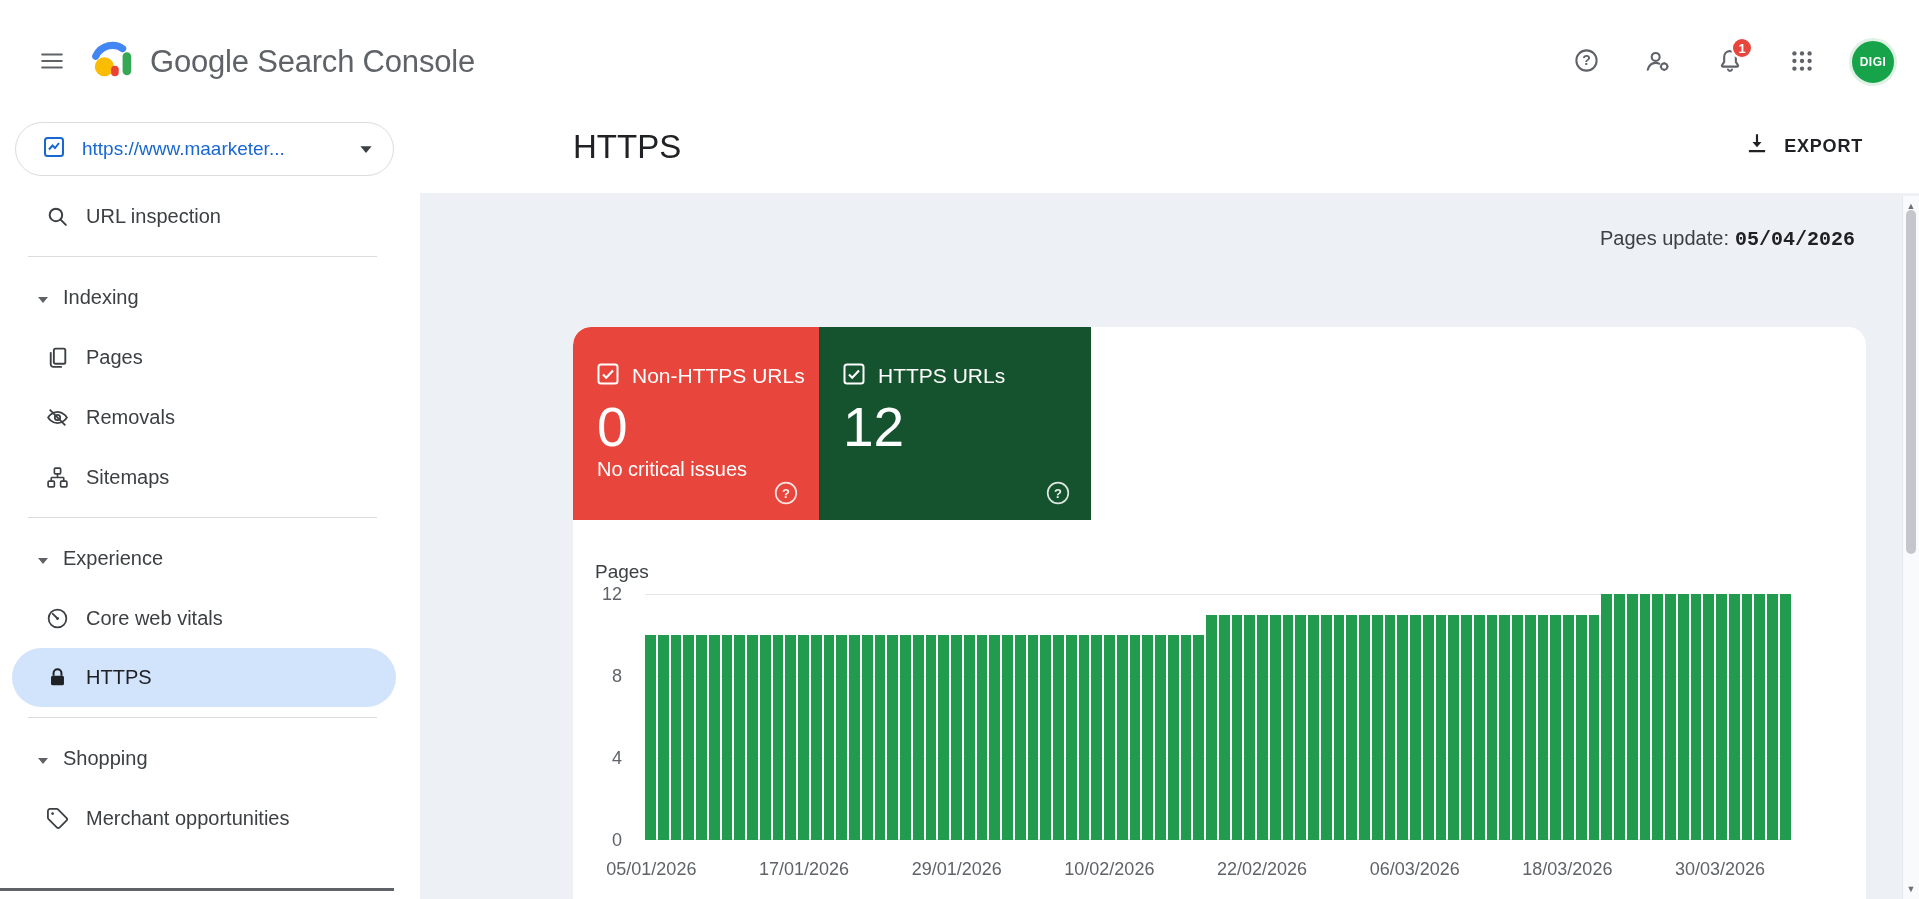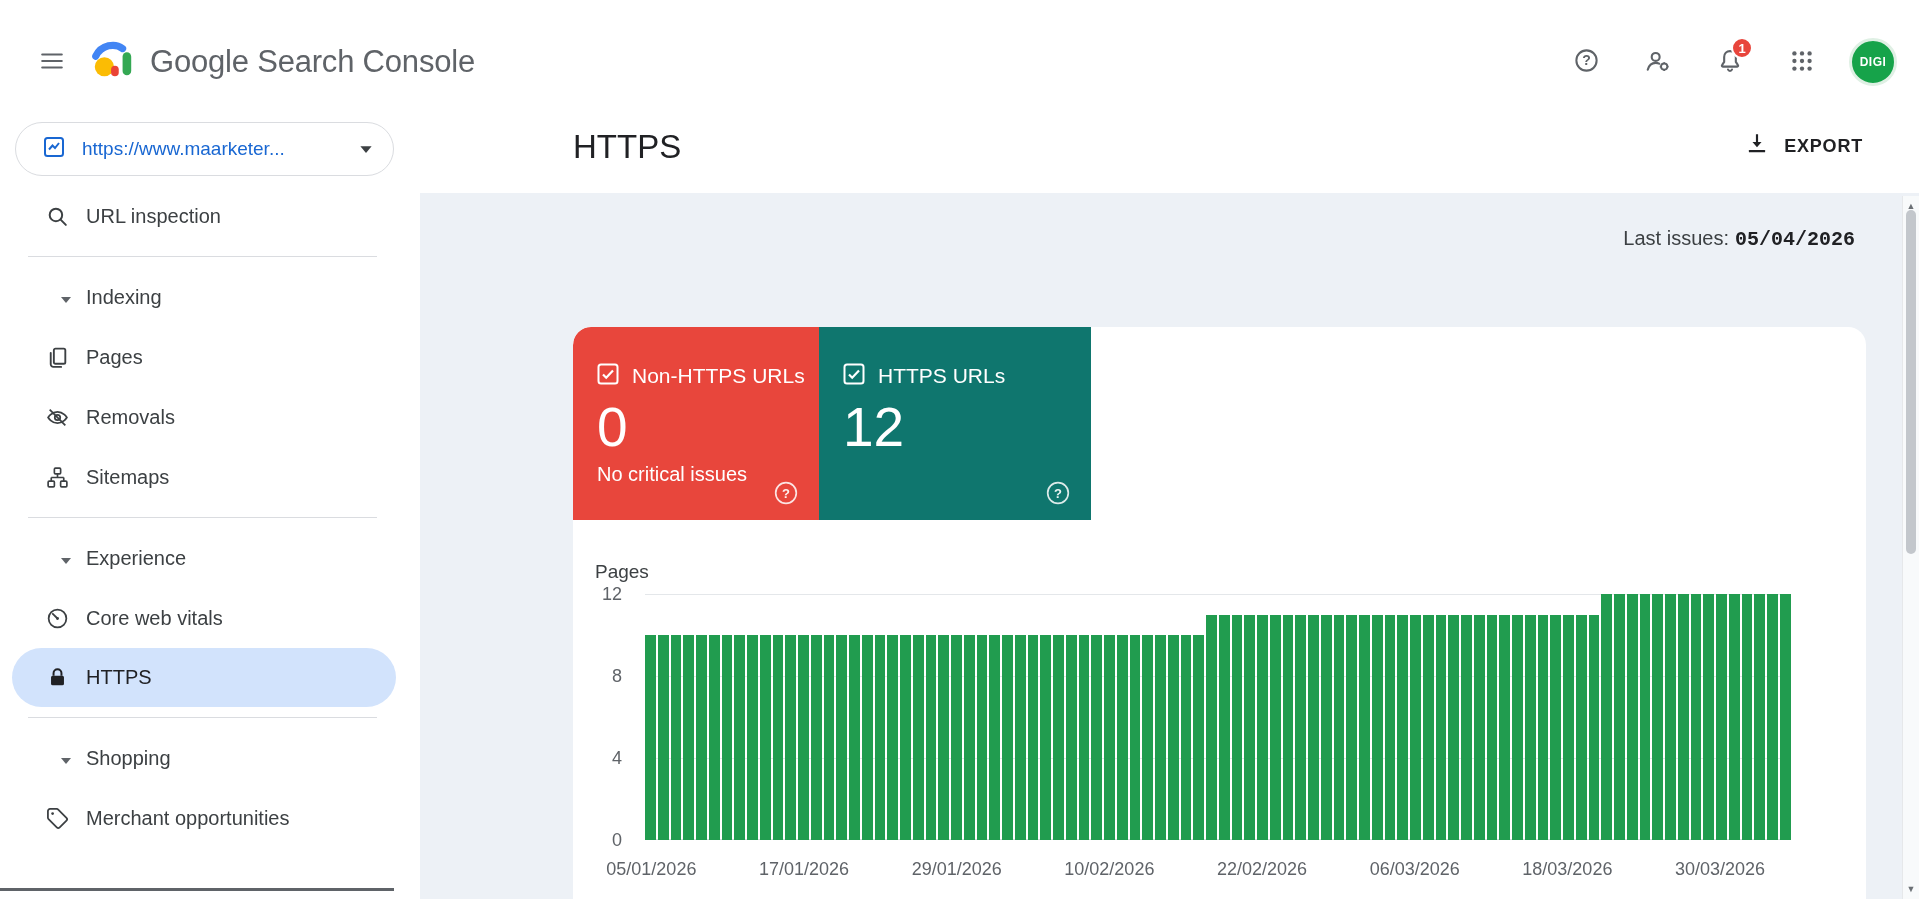--- a/index.html
+++ b/index.html
@@ -29,21 +29,21 @@
   .app-body { position:absolute; top:100px; left:0; right:0; bottom:0; display:flex; }
   .sidebar { width:420px; background:#fff; padding-top:22px; flex-shrink:0; }
 
   .property-pill { margin:0 26px 10px 15px; height:54px; border:1px solid #dadce0; border-radius:28px; background:#fff; display:flex; align-items:center; padding:0 20px 0 26px; gap:16px; cursor:pointer; }
   .property-label { font-size:19px; font-weight:500; color:#1967d2; white-space:nowrap; overflow:hidden; }
   .prop-caret { margin-left:auto; display:flex; }
 
   .nav-item { height:60px; display:flex; align-items:center; padding-left:44px; gap:16px; font-size:20px; color:#3c4043; cursor:pointer; }
   .nav-item .nicon { width:26px; display:flex; justify-content:center; align-items:center; }
   .nav-item.selected { margin:0 24px 0 12px; padding-left:32px; border-radius:30px; height:59px; background:#d2e3fc; color:#202124; }
-  .section-header { height:60px; display:flex; align-items:center; padding-left:60px; gap:14px; font-size:20px; color:#3c4043; cursor:pointer; }
+  .section-header { height:60px; display:flex; align-items:center; padding-left:37px; gap:14px; font-size:20px; color:#3c4043; cursor:pointer; }
   .divider { border-top:1px solid #dadce0; margin:10px 43px 10px 28px; }
   .sidebar-bottom-line { margin-top:40px; width:394px; height:3px; background:#5f6368; }
 
   
   .main { flex:1; position:relative; background:#edf1f6; overflow:hidden; }
   .page-header { height:93px; background:#fff; display:flex; align-items:center; padding:0 56px 0 153px; }
   .page-title { font-size:33px; font-weight:400; color:#202124; }
   .export-btn { margin-left:auto; display:flex; align-items:center; gap:14px; background:none; border:none; font-size:18px; font-weight:700; color:#202124; letter-spacing:0.8px; cursor:pointer; }
 
   .content { position:absolute; top:93px; left:0; right:0; bottom:-200px; }
@@ -52,21 +52,21 @@
 
   .card { position:absolute; left:153px; top:134px; width:1293px; height:660px; background:#fff; border-radius:18px; overflow:hidden; }
 
   .tiles { display:flex; }
   .tile { height:193px; padding:36px 24px 0 24px; position:relative; color:#fff; cursor:pointer; }
   .tile-red { width:246px; border-top-left-radius:18px; }
   .tile-green { width:272px; }
   .tile-top { display:flex; align-items:center; gap:13px; }
   .tile-label { font-size:21px; font-weight:500; white-space:nowrap; }
   .tile-value { font-size:55px; margin-top:8px; line-height:1.1; }
-  .tile-sub { font-size:20px; margin-top:5px; }
+  .tile-sub { font-size:20px; }
   .tile-help { position:absolute; right:20px; bottom:14px; display:flex; }
 
   
   .chart-area { position:absolute; left:0; top:220px; right:0; height:400px; }
   .chart-ylabel { position:absolute; left:22px; top:14px; font-size:19px; color:#3c4043; }
   .y-ticks { position:absolute; left:0; top:47px; width:49px; height:246px; }
   .y-ticks span { position:absolute; right:0; transform:translateY(-50%); font-size:18px; color:#5f6368; }
   .plot { position:absolute; left:72px; top:47px; width:1145px; height:246px; }
   .grid { position:absolute; inset:0; }
   .gridline { position:absolute; left:0; right:0; height:1px; background:#e4e7ea; }
@@ -279,21 +279,21 @@
               <path d="M11 3h2v7.2h3.2L12 15l-4.2-4.8H11z" fill="#202124"></path>
               <rect x="4.5" y="17.5" width="15" height="2.2" rx="0.5" fill="#202124"></rect>
             </svg>
         </span>
         <span>EXPORT</span>
       </button>
     </div>
 
     <div class="content">
       <div class="last-update">
-        <span>Last issues:</span><span class="lu-date">05/04/2026</span>
+        <span>Pages update:</span><span class="lu-date">05/04/2026</span>
       </div>
 
       <div class="card">
         <div class="tiles">
           <div class="tile tile-red" style="background: rgb(232, 70, 60);">
             <div class="tile-top">
               <span>
                 <svg width="22" height="22" viewBox="0 0 22 22">
                     <rect x="1.5" y="1.5" width="19" height="19" rx="2.5" fill="none" stroke="#fff" stroke-width="2"></rect>
                     <path d="M6 11.5l3.2 3.2L16 7.5" fill="none" stroke="#fff" stroke-width="2.2"></path>
@@ -304,21 +304,21 @@
             <div class="tile-value">0</div>
             <div class="tile-sub">No critical issues</div>
             <span class="tile-help">
               <svg width="26" height="26" viewBox="0 0 26 26">
                   <circle cx="13" cy="13" r="10.3" fill="none" stroke="rgba(255,255,255,0.85)" stroke-width="1.7"></circle>
                   <text x="13" y="17.6" text-anchor="middle" font-size="13" font-weight="700" fill="rgba(255,255,255,0.92)" font-family="Liberation Sans, sans-serif">?</text>
                 </svg>
             </span>
           </div>
 
-          <div class="tile tile-green" style="background: #0f766e;">
+          <div class="tile tile-green" style="background: #14532d;">
             <div class="tile-top">
               <span>
                 <svg width="22" height="22" viewBox="0 0 22 22">
                     <rect x="1.5" y="1.5" width="19" height="19" rx="2.5" fill="none" stroke="#fff" stroke-width="2"></rect>
                     <path d="M6 11.5l3.2 3.2L16 7.5" fill="none" stroke="#fff" stroke-width="2.2"></path>
                   </svg>
               </span>
               <span class="tile-label">HTTPS URLs</span>
             </div>
             <div class="tile-value">12</div>

